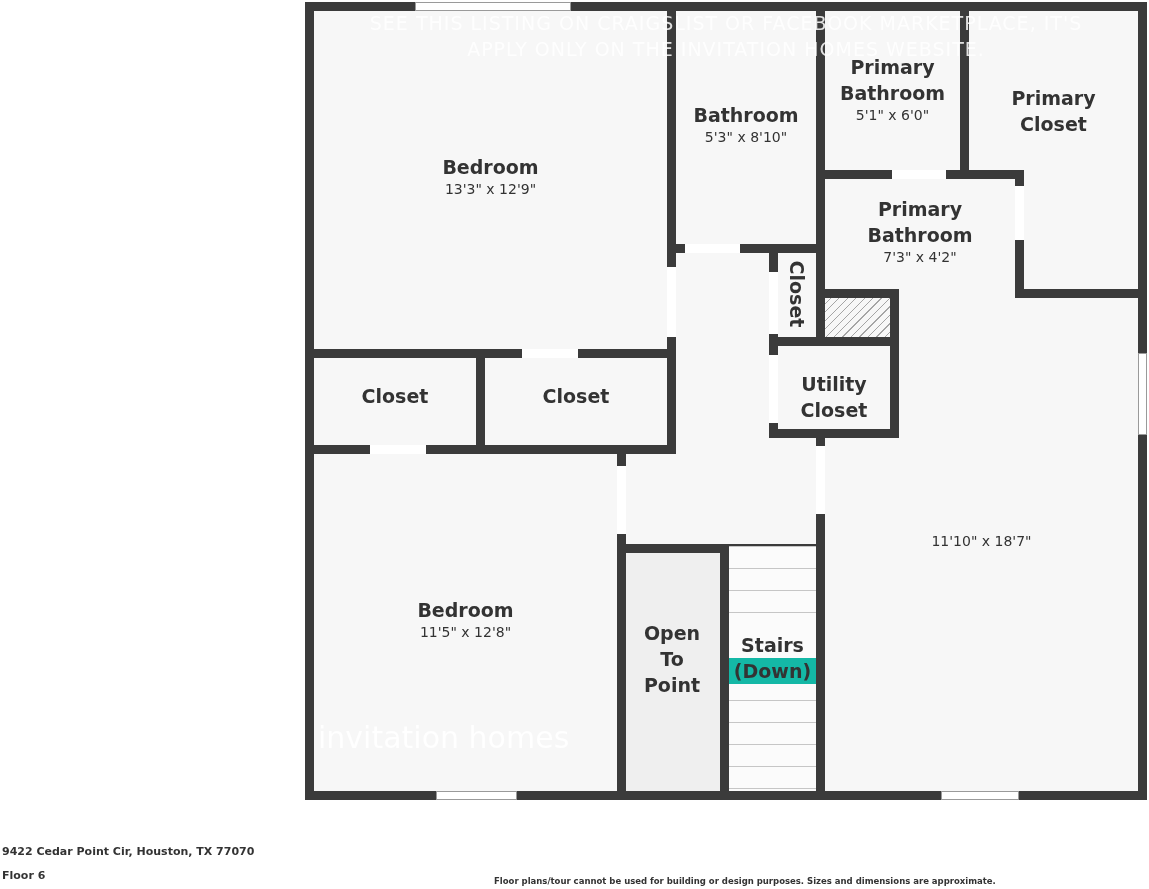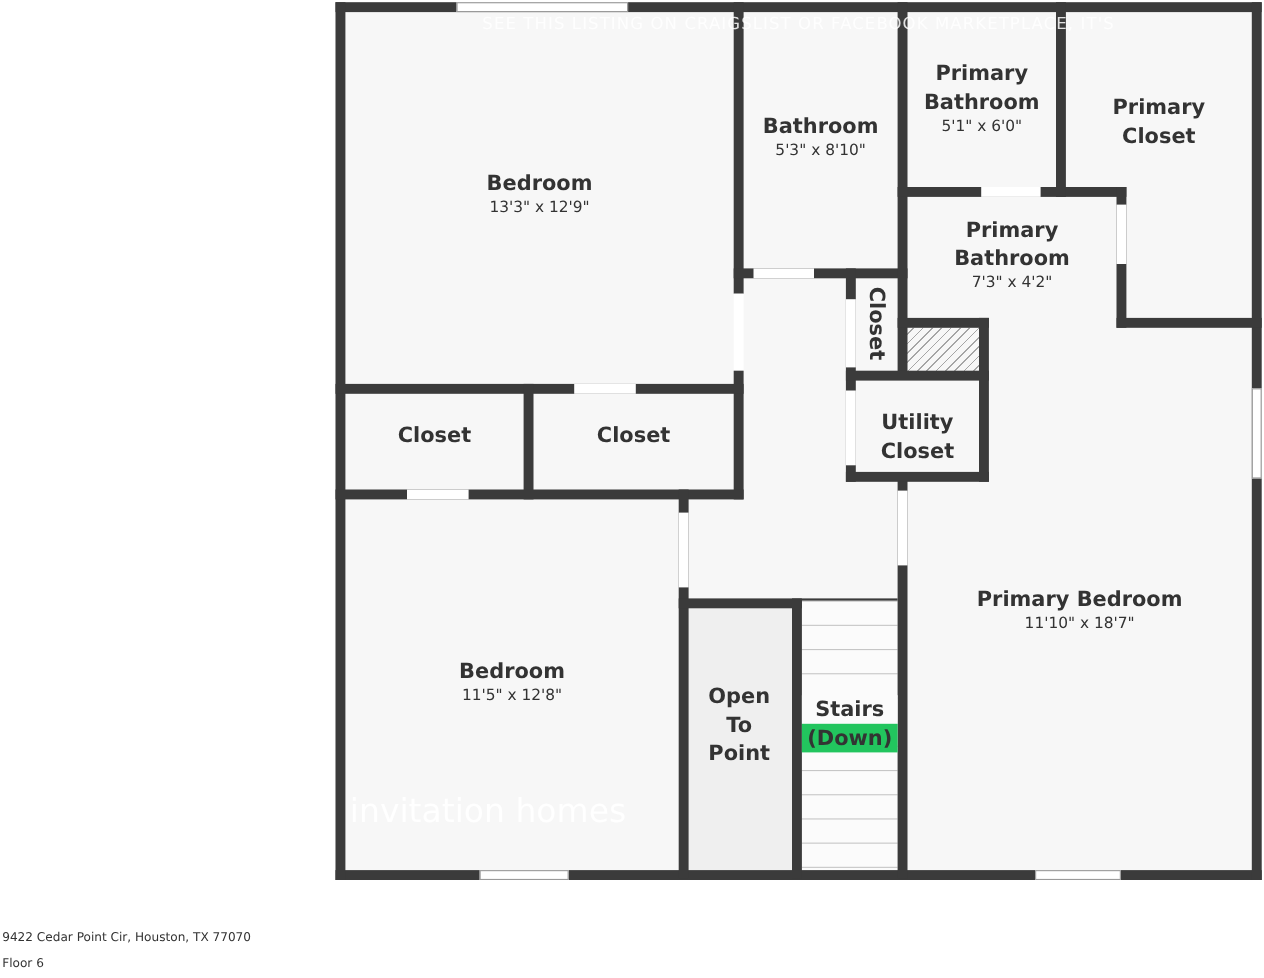--- a/index.html
+++ b/index.html
@@ -10,24 +10,24 @@
   .wall { position:absolute; background:#3b3b3b; }
   .gap { position:absolute; background:#ffffff; }
   .win { position:absolute; background:#ffffff; border:1px solid #9a9a9a; box-sizing:border-box; }
   .label { position:absolute; text-align:center; color:#333; }
   .label .name { display:block; font-weight:bold; font-size:19px; line-height:26px; }
   .label .dim { display:block; font-size:14px; line-height:18px; font-weight:normal; }
   .open { background:#efefef; }
   .hatch { position:absolute;
     background: repeating-linear-gradient(135deg, #f7f7f7 0px, #f7f7f7 5px, #a5a5a5 5px, #a5a5a5 6px); }
   .step { position:absolute; left:0; right:0; height:1px; background:#c6c6c6; }
-  .wm-top { position:absolute; color:rgba(255,255,255,0.85); font-size:15px; letter-spacing:1px;
+  .wm-top { position:absolute; color:rgba(255,255,255,0.85); font-size:19px; letter-spacing:1px;
             text-align:center; white-space:nowrap; }
   .wm-brand { position:absolute; color:rgba(255,255,255,0.9); font-size:30px; white-space:nowrap; }
-  .footer { position:absolute; font-size:11px; font-weight:normal; color:#333; }
+  .footer { position:absolute; font-size:11px; font-weight:bold; color:#333; }
   .disclaimer { position:absolute; font-size:8.5px; font-weight:bold; color:#333; white-space:nowrap; }
   .rot { position:absolute; transform:rotate(90deg); transform-origin:center center; font-weight:bold; font-size:19px; }
 </style>
 </head>
 <body>
 
 <div class="plan">
 
   <div class="room" style="left:305px;top:2px;width:842px;height:797px;"></div>
 
@@ -104,20 +104,21 @@
   <div class="gap" style="left:892px;top:170px;width:54px;height:9px;"></div>
 
   <div class="wall" style="left:960px;top:2px;width:9px;height:177px;"></div>
 
   <div class="wall" style="left:1015px;top:170px;width:9px;height:128px;"></div>
   <div class="gap" style="left:1015px;top:186px;width:9px;height:54px;"></div>
 
   <div class="wall" style="left:1015px;top:289px;width:132px;height:9px;"></div>
 
   <div class="wm-top" style="left:305px;top:12px;width:842px;">SEE THIS LISTING ON CRAIGSLIST OR FACEBOOK MARKETPLACE, IT'S</div>
+  <div class="wm-top" style="left:305px;top:38px;width:842px;">APPLY ONLY ON THE INVITATION HOMES WEBSITE.</div>
   <div class="wm-brand" style="left:318px;top:720px;">invitation homes</div>
 
   <div class="label" style="left:314px;top:154px;width:353px;">
     <span class="name">Bedroom</span>
     <span class="dim">13'3" x 12'9"</span>
   </div>
 
   <div class="label" style="left:676px;top:102px;width:140px;">
     <span class="name">Bathroom</span>
     <span class="dim">5'3" x 8'10"</span>
@@ -161,23 +162,23 @@
   </div>
 
   <div class="label" style="left:626px;top:620px;width:92px;">
     <span class="name">Open</span>
     <span class="name">To</span>
     <span class="name">Point</span>
   </div>
 
   <div class="label" style="left:729px;top:632px;width:87px;">
     <span class="name" style="background:#fbfbfb;">Stairs</span>
-    <span class="name" style="background:#22c55e;">(Down)</span>
+    <span class="name" style="background:#14b8a6;">(Down)</span>
   </div>
 
   <div class="label" style="left:825px;top:532px;width:313px;">
-    <span class="name">Primary Bedroom</span>
     <span class="dim">11'10" x 18'7"</span>
   </div>
 
   <div class="footer" style="left:2px;top:845px;">9422 Cedar Point Cir, Houston, TX 77070</div>
   <div class="footer" style="left:2px;top:869px;">Floor 6</div>
+  <div class="disclaimer" style="left:494px;top:876px;">Floor plans/tour cannot be used for building or design purposes. Sizes and dimensions are approximate.</div>
 </div>
 
 </body></html>

